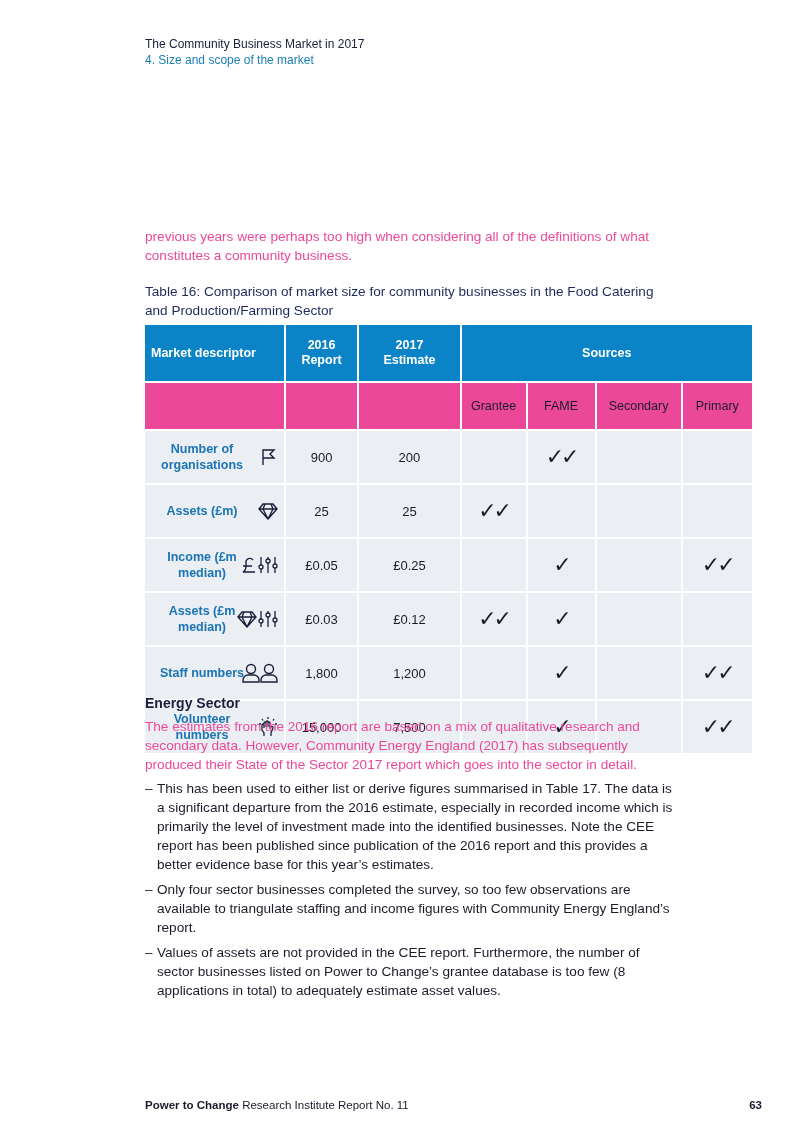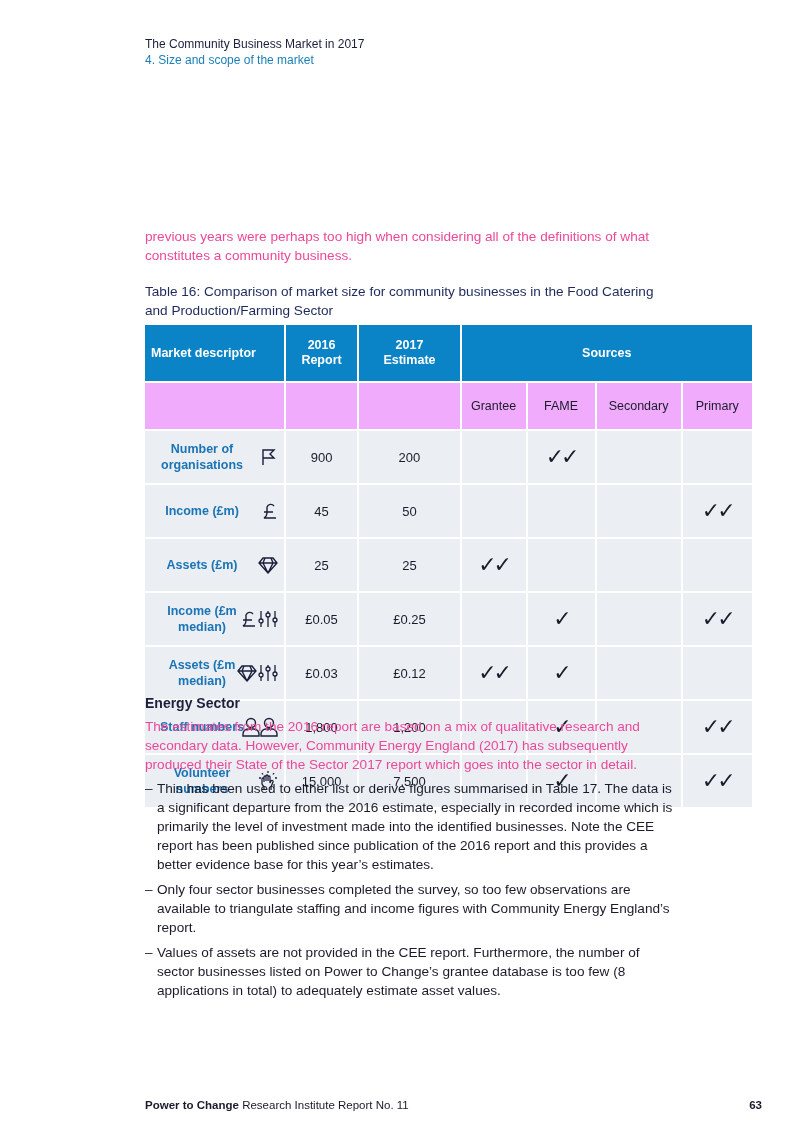--- a/index.html
+++ b/index.html
@@ -19,21 +19,21 @@
 
   table.market {
     position: absolute; left: 145px; top: 325px; width: 611px;
     border-collapse: separate; border-spacing: 2px;
     margin-left: -2px; margin-top: -2px;
     font-size: 13px;
   }
   table.market th, table.market td { padding: 7px; text-align: center; vertical-align: middle; }
   th.hdr { background: #0a84c6; color: #ffffff; font-weight: bold; height: 40px; font-size: 12.5px; line-height: 15px; }
   th.hdr.left { text-align: left; padding-left: 6px; }
-  td.sub { background: #f0abfc; height: 32px; font-size: 12.5px; color: #1b1b2b; }
+  td.sub { background: #ec4899; height: 32px; font-size: 12.5px; color: #1b1b2b; }
   td.cell { background: #ebeff3; height: 38px; color: #1b1b2b; }
   td.desc { text-align: left; padding-left: 6px; position: relative; margin-top: 12px; }
   td.desc .lbl { color: #1a74b5; font-weight: bold; font-size: 12.5px; line-height: 16px; display: block; width: 100px; }
   td.desc .ico { position: absolute; right: 6px; top: 50%; transform: translateY(-50%); display: flex; gap: 1px; align-items: center; }
   .tick { color: #1ba3c0; font-size: 22px; font-weight: bold; letter-spacing: -3px; line-height: 22px; }
 
   .heading { position: absolute; left: 145px; top: 695px; font-size: 14px; font-weight: bold; color: #1b1f3b; }
   .energy-para { top: 717px; }
   .bullets { position: absolute; left: 145px; top: 779px; width: 535px; font-size: 13.6px; line-height: 19px; color: #1b1b2b; }
   .bullet { display: flex; margin-bottom: 6px; }
@@ -96,36 +96,20 @@
         </span>
       </td>
       <td class="cell">900</td>
       <td class="cell">200</td>
       <td class="cell tick"></td>
       <td class="cell tick">✓✓</td>
       <td class="cell tick"></td>
       <td class="cell tick"></td>
     </tr>
 
-    <tr>
-      <td class="cell desc">
-        <span class="lbl">Income (£m)</span>
-        <span class="ico">
-          <svg width="16" height="20" viewBox="0 0 16 20" fill="none" stroke="#1b1f3b" stroke-width="1.4">
-              <path d="M12 5a4 4 0 0 0-7 1v5M2 11h9M5 11c0 3-1 5-3 6h12"></path>
-            </svg>
-        </span>
-      </td>
-      <td class="cell">45</td>
-      <td class="cell">50</td>
-      <td class="cell tick"></td>
-      <td class="cell tick"></td>
-      <td class="cell tick"></td>
-      <td class="cell tick">✓✓</td>
-    </tr>
 
     <tr>
       <td class="cell desc">
         <span class="lbl">Assets (£m)</span>
         <span class="ico">
           <svg width="20" height="18" viewBox="0 0 20 18" fill="none" stroke="#1b1f3b" stroke-width="1.4">
               <path d="M5 2h10l4 5-9 10L1 7zM1 7h18M7 2l-2 5 5 10 5-10-2-5"></path>
             </svg>
         </span>
       </td>

